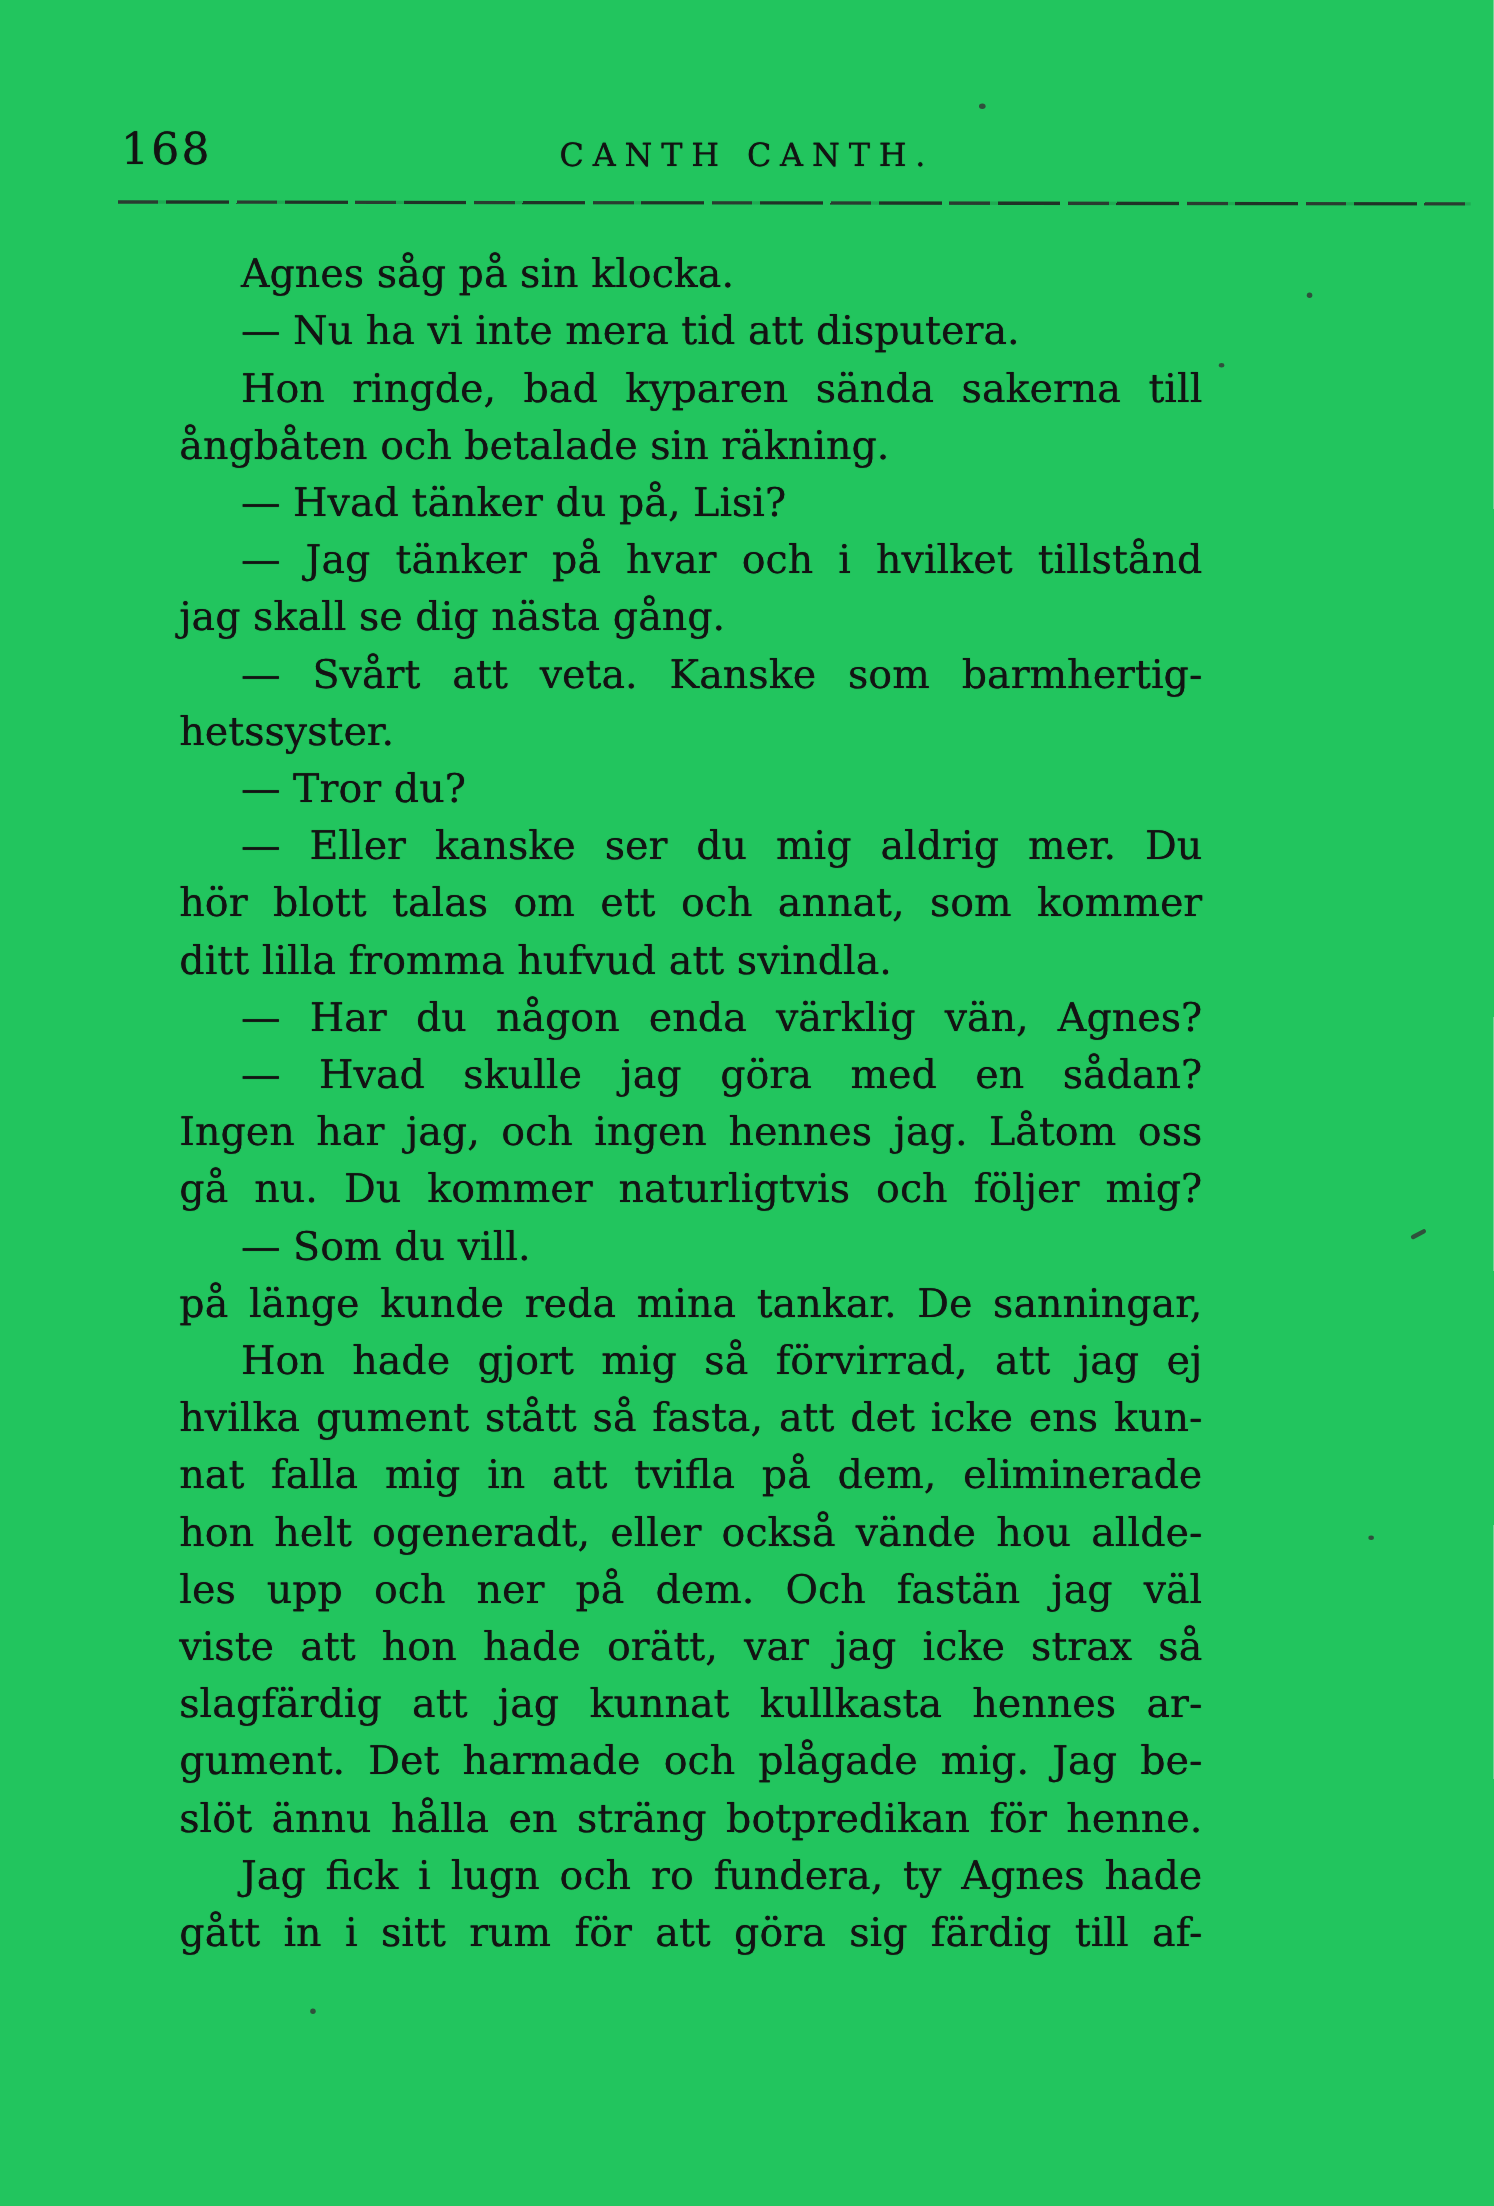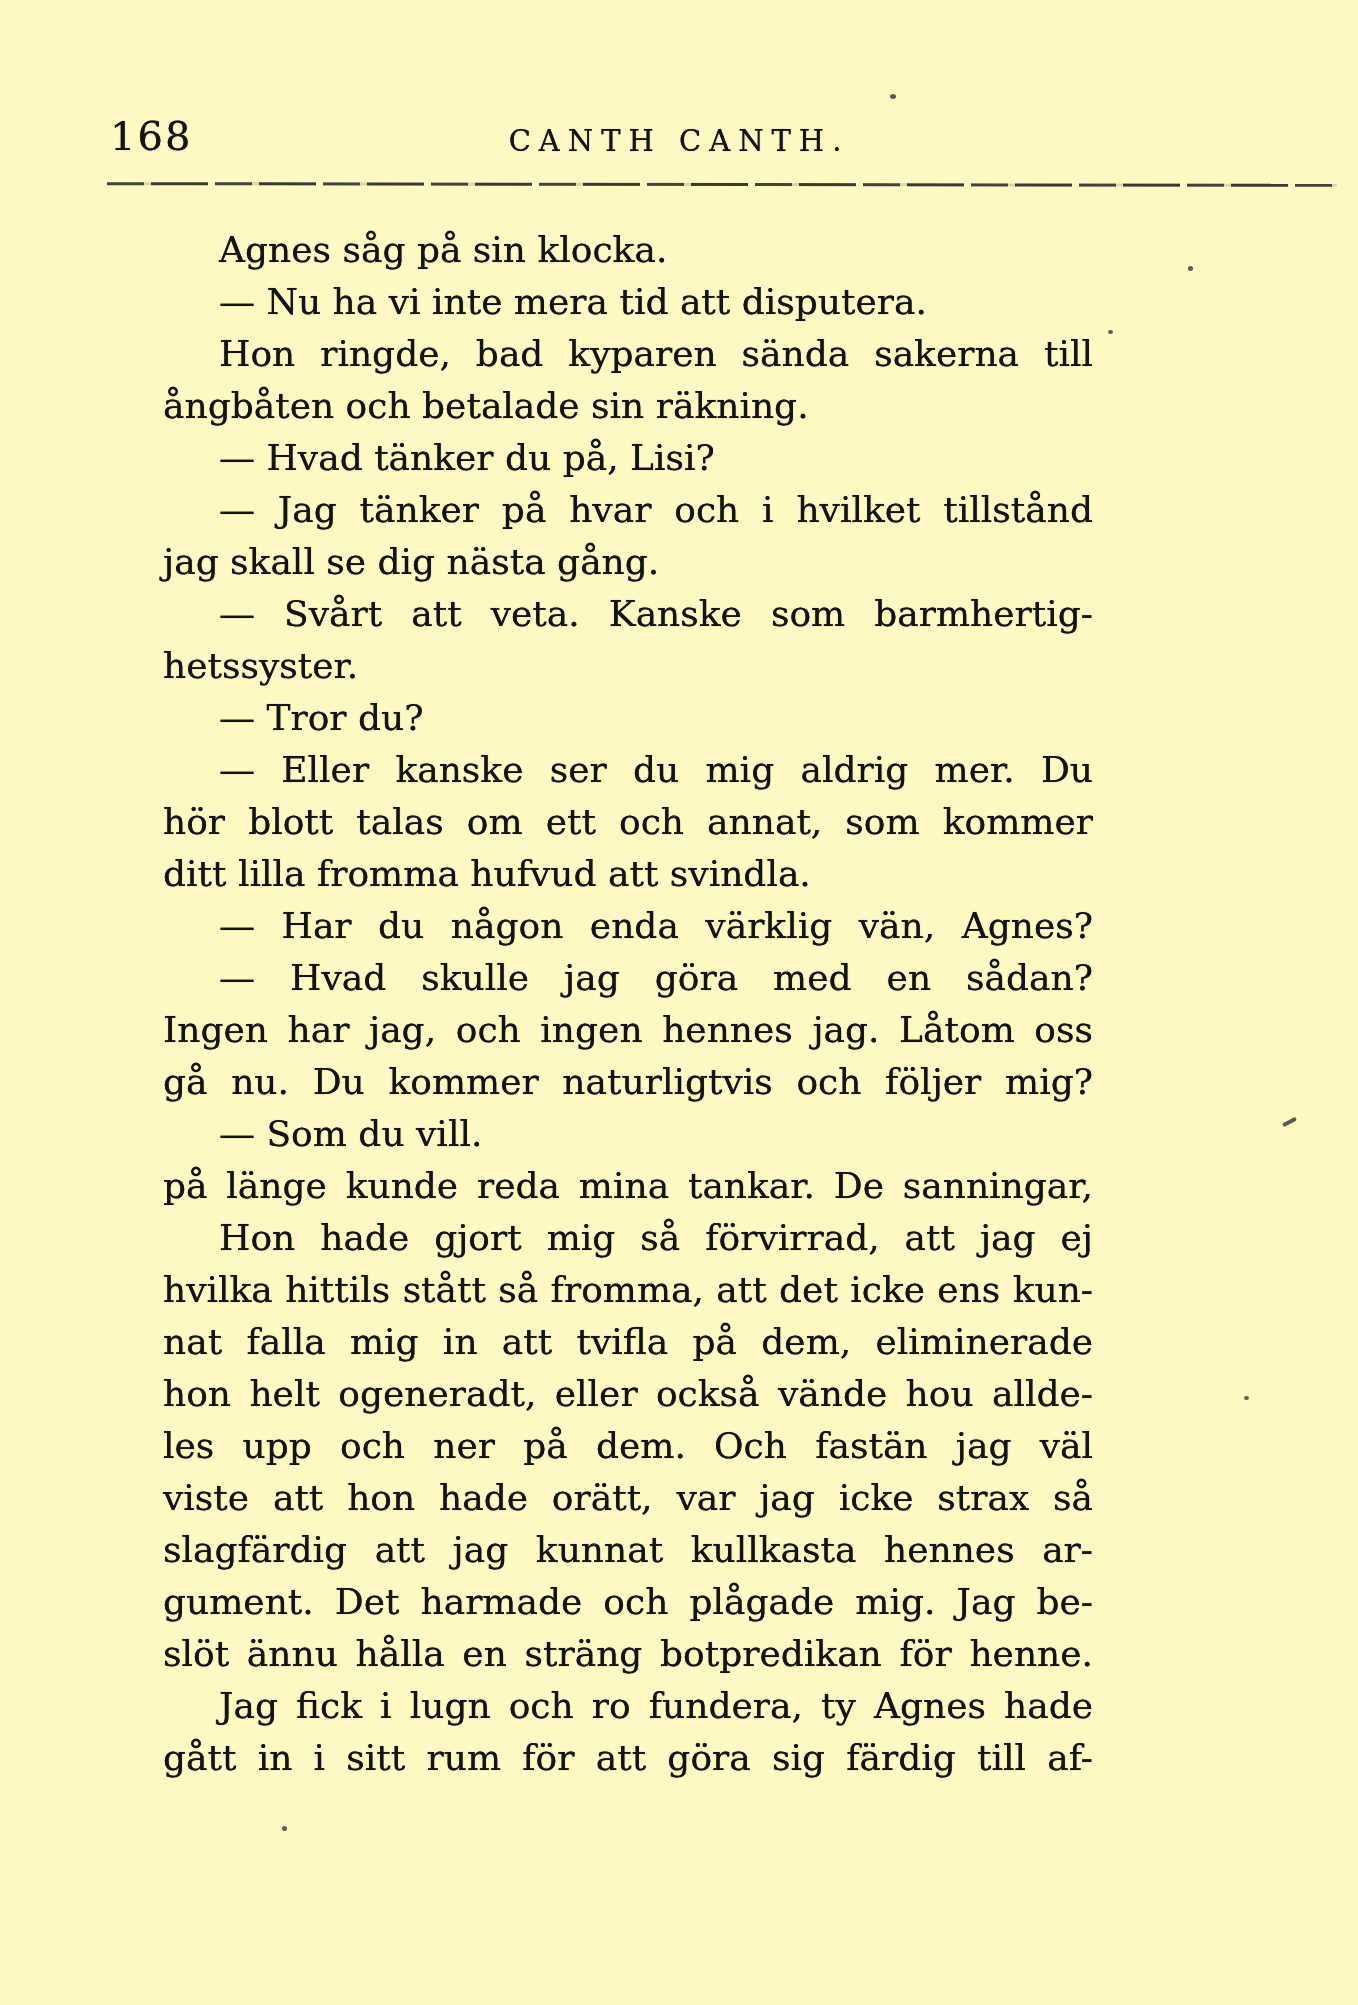--- a/index.html
+++ b/index.html
@@ -4,21 +4,21 @@
 <style>
   html, body {
     margin: 0;
     padding: 0;
     background: #ffffff;
   }
   .page {
     position: relative;
     width: 1358px;
     height: 2005px;
-    background: #fef9c3;
+    background: #22c55e;
     font-family: "DejaVu Serif", "Liberation Serif", serif;
     color: #131313;
     overflow: hidden;
   }
   .page-number {
     position: absolute;
     left: 110px;
     top: 112px;
     font-size: 40px;
     line-height: 48px;
@@ -99,21 +99,21 @@
       <div class="line j ind">— Eller kanske ser du mig aldrig mer.  Du</div>
       <div class="line j">hör blott talas om ett och annat, som kommer</div>
       <div class="line">ditt lilla fromma hufvud att svindla.</div>
       <div class="line j ind">— Har du någon enda värklig vän, Agnes?</div>
       <div class="line j ind">— Hvad skulle jag göra med en sådan?</div>
       <div class="line j">Ingen har jag, och ingen hennes jag.  Låtom oss</div>
       <div class="line j">gå nu.  Du kommer naturligtvis och följer mig?</div>
       <div class="line ind">— Som du vill.</div>
       <div class="line j">på länge kunde reda mina tankar.  De sanningar,</div>
       <div class="line j ind">Hon hade gjort mig så förvirrad, att jag ej</div>
-      <div class="line j">hvilka hittils stått så fromma, att det icke ens kun-</div>
+      <div class="line j">hvilka gument stått så fasta, att det icke ens kun-</div>
       <div class="line j">nat falla mig in att tvifla på dem, eliminerade</div>
       <div class="line j">hon helt ogeneradt, eller också vände hou allde-</div>
       <div class="line j">les upp och ner på dem.  Och fastän jag väl</div>
       <div class="line j">viste att hon hade orätt, var jag icke strax så</div>
       <div class="line j">slagfärdig att jag kunnat kullkasta hennes ar-</div>
       <div class="line j">gument.  Det harmade och plågade mig.  Jag be-</div>
       <div class="line j">slöt ännu hålla en sträng botpredikan för henne.</div>
       <div class="line j ind">Jag fick i lugn och ro fundera, ty Agnes hade</div>
       <div class="line j">gått in i sitt rum för att göra sig färdig till af-</div>
     </div>

